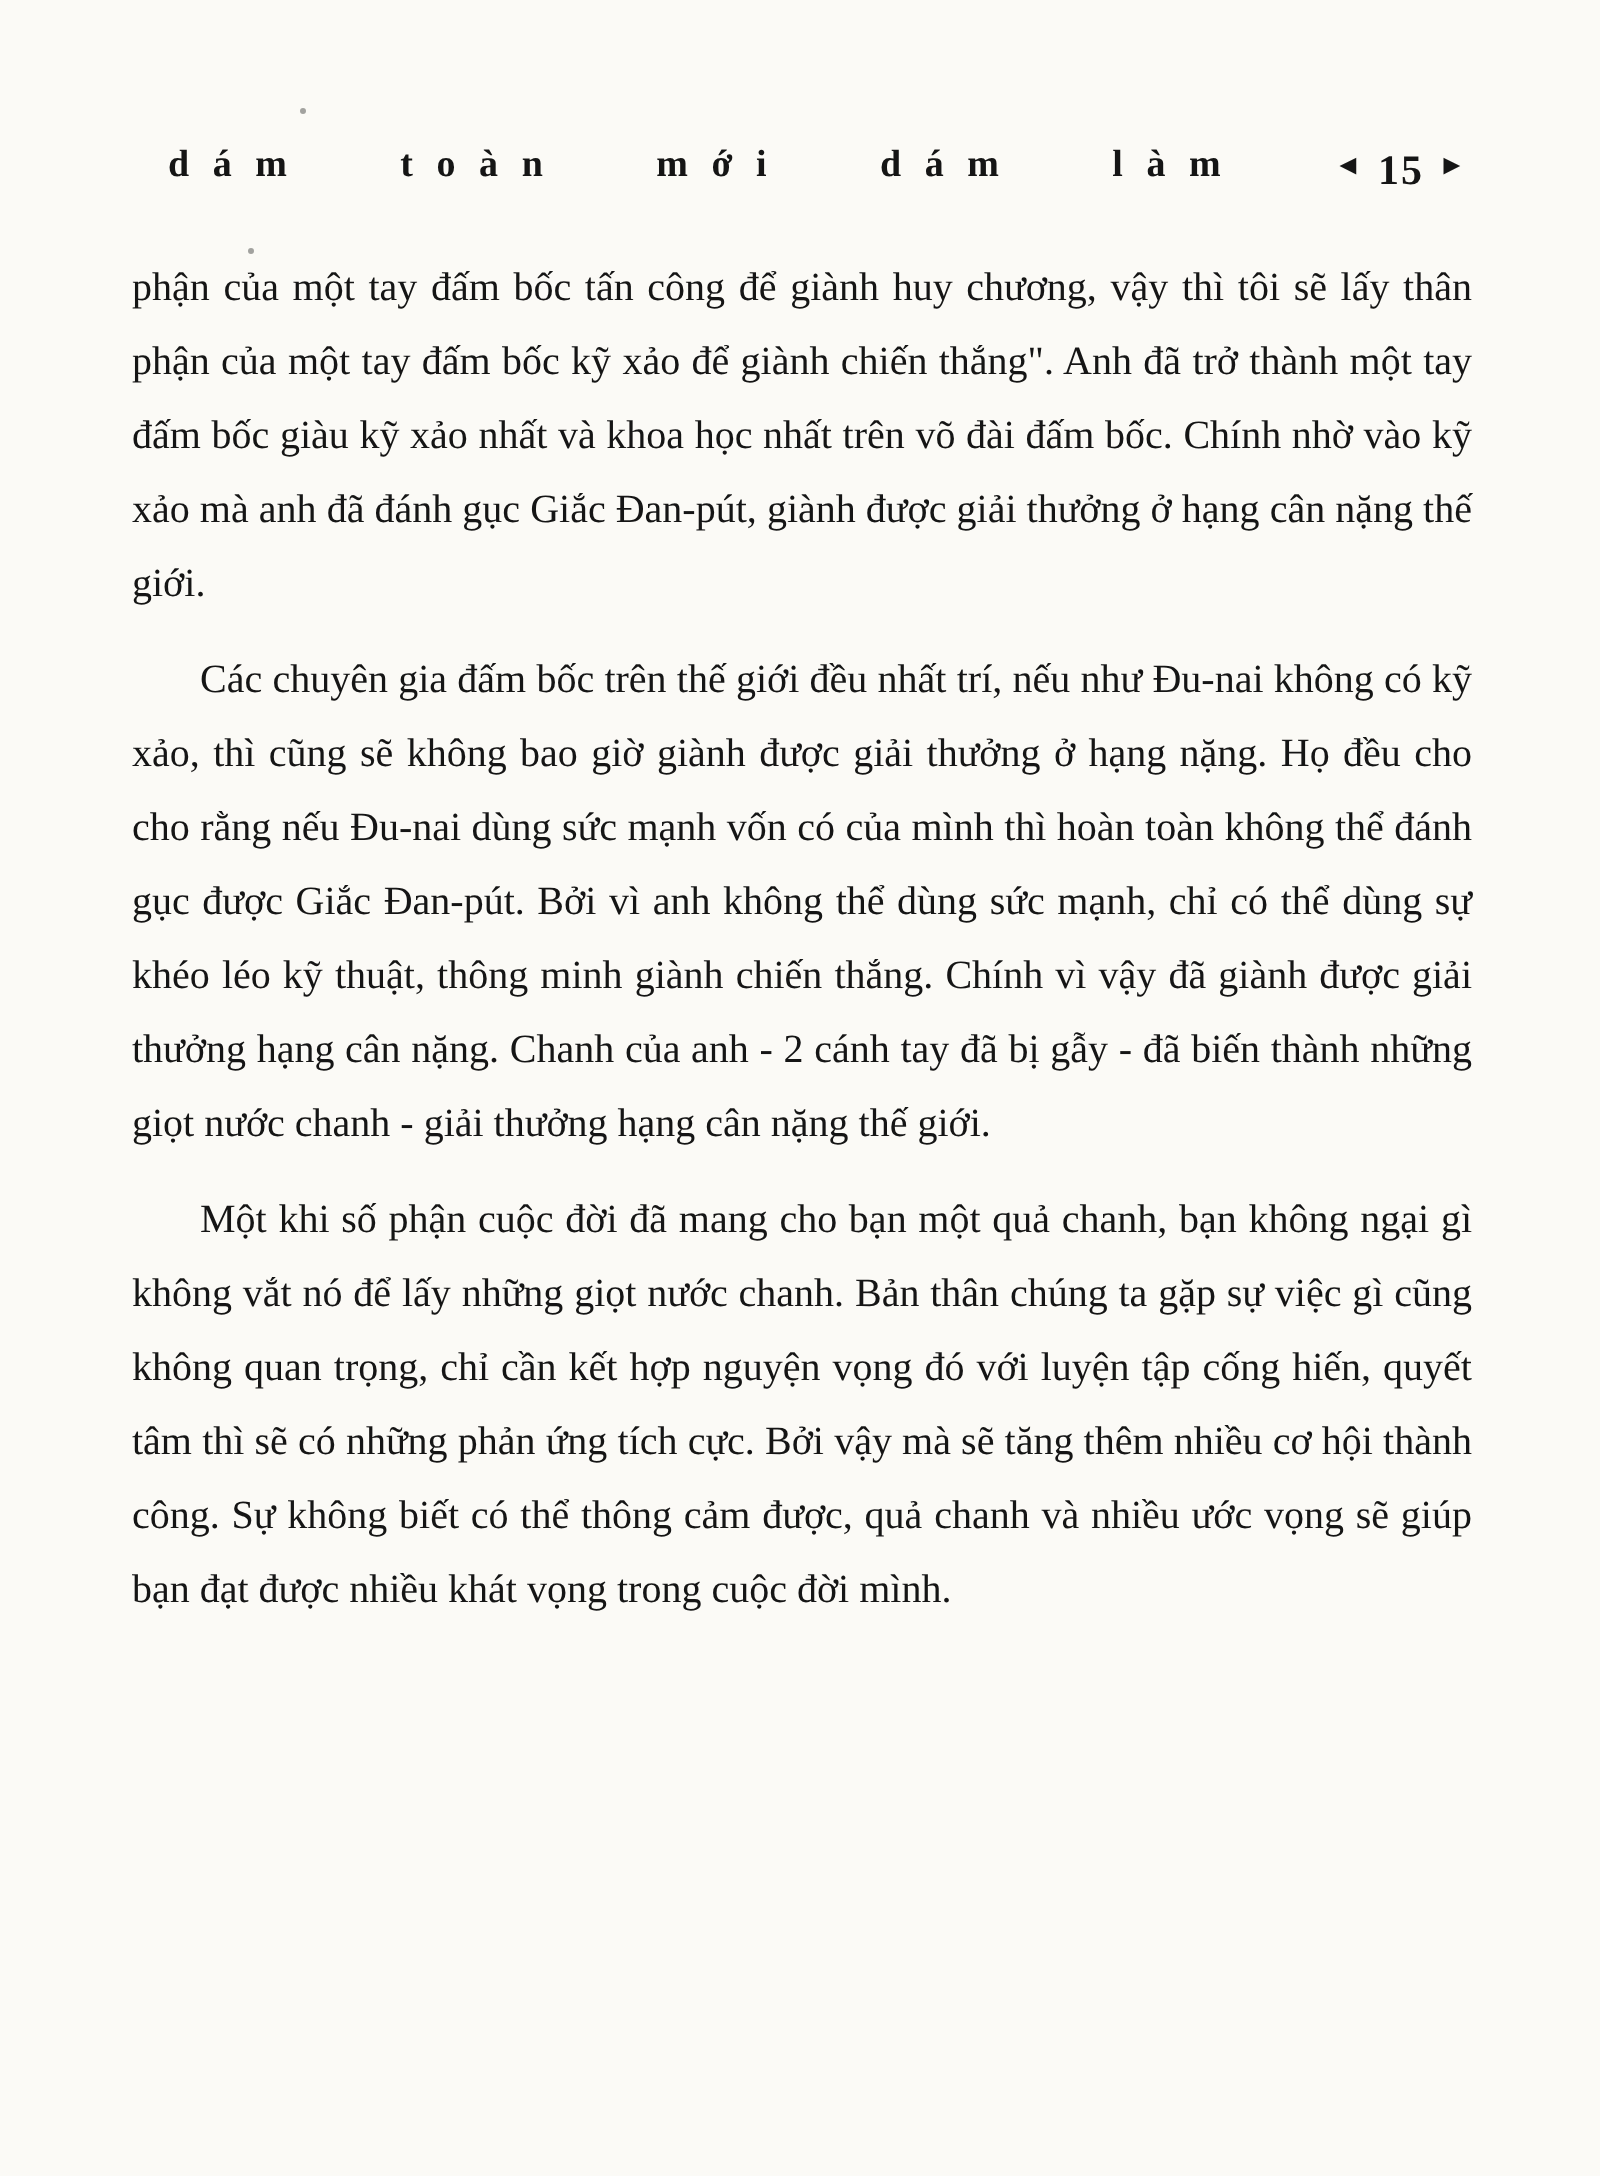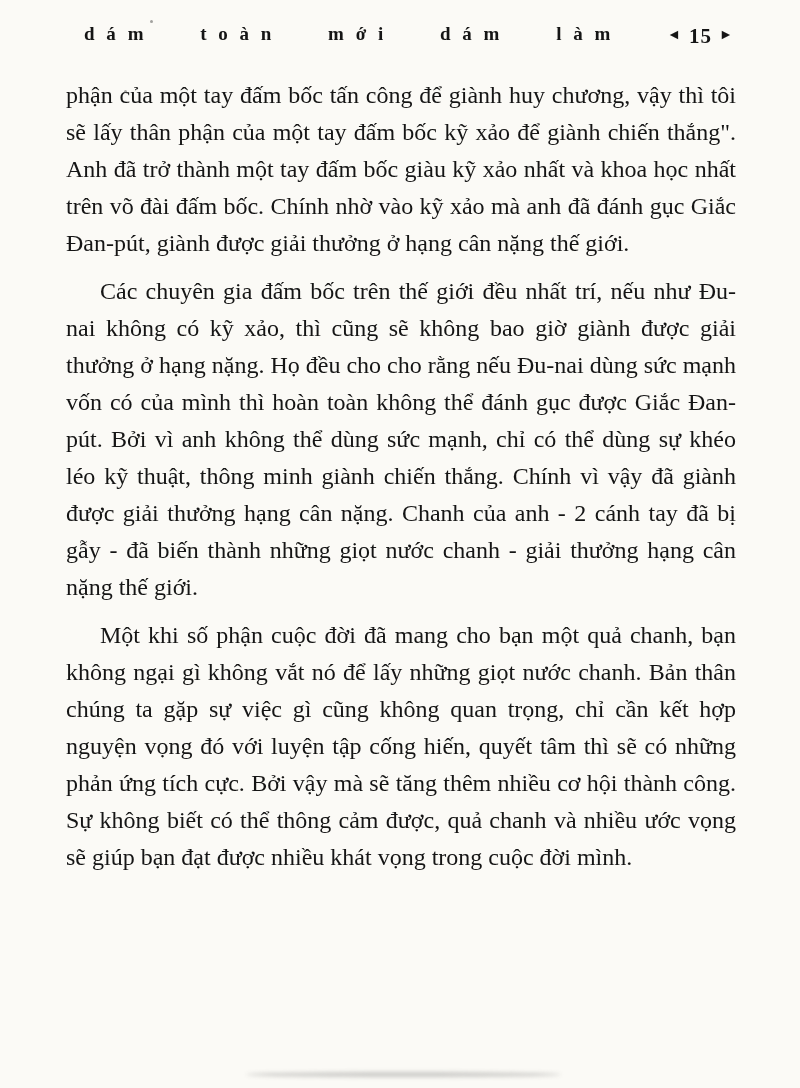--- a/index.html
+++ b/index.html
@@ -7,22 +7,23 @@
   body {
     background: #fbfaf6;
     font-family: "Liberation Serif", "DejaVu Serif", serif;
     color: #151515;
     position: relative;
     overflow: hidden;
   }
   .page {
     width: 800px;
     height: 908px;
-    padding: 23px 64px 0 66px;
+    padding: 38px 64px 0 66px;
     position: relative;
+    margin-top: 34px;
   }
   .running-header {
     display: flex;
     justify-content: space-between;
     align-items: baseline;
     font-weight: bold;
     font-size: 19px;
     padding: 0 2px 0 18px;
     margin-bottom: 28px;
   }
@@ -36,21 +37,21 @@
     font-size: 21px;
     font-weight: bold;
     letter-spacing: 0.05em;
   }
   .page-marker .arrow {
     font-size: 14px;
     position: relative;
     top: -1px;
   }
   .body-text {
-    font-size: 24px;
+    font-size: 20px;
     line-height: 37px;
     text-align: justify;
   }
   .body-text p {
     text-indent: 34px;
     margin-bottom: 11px;
   }
   .body-text p.no-indent {
     text-indent: 0;
   }

